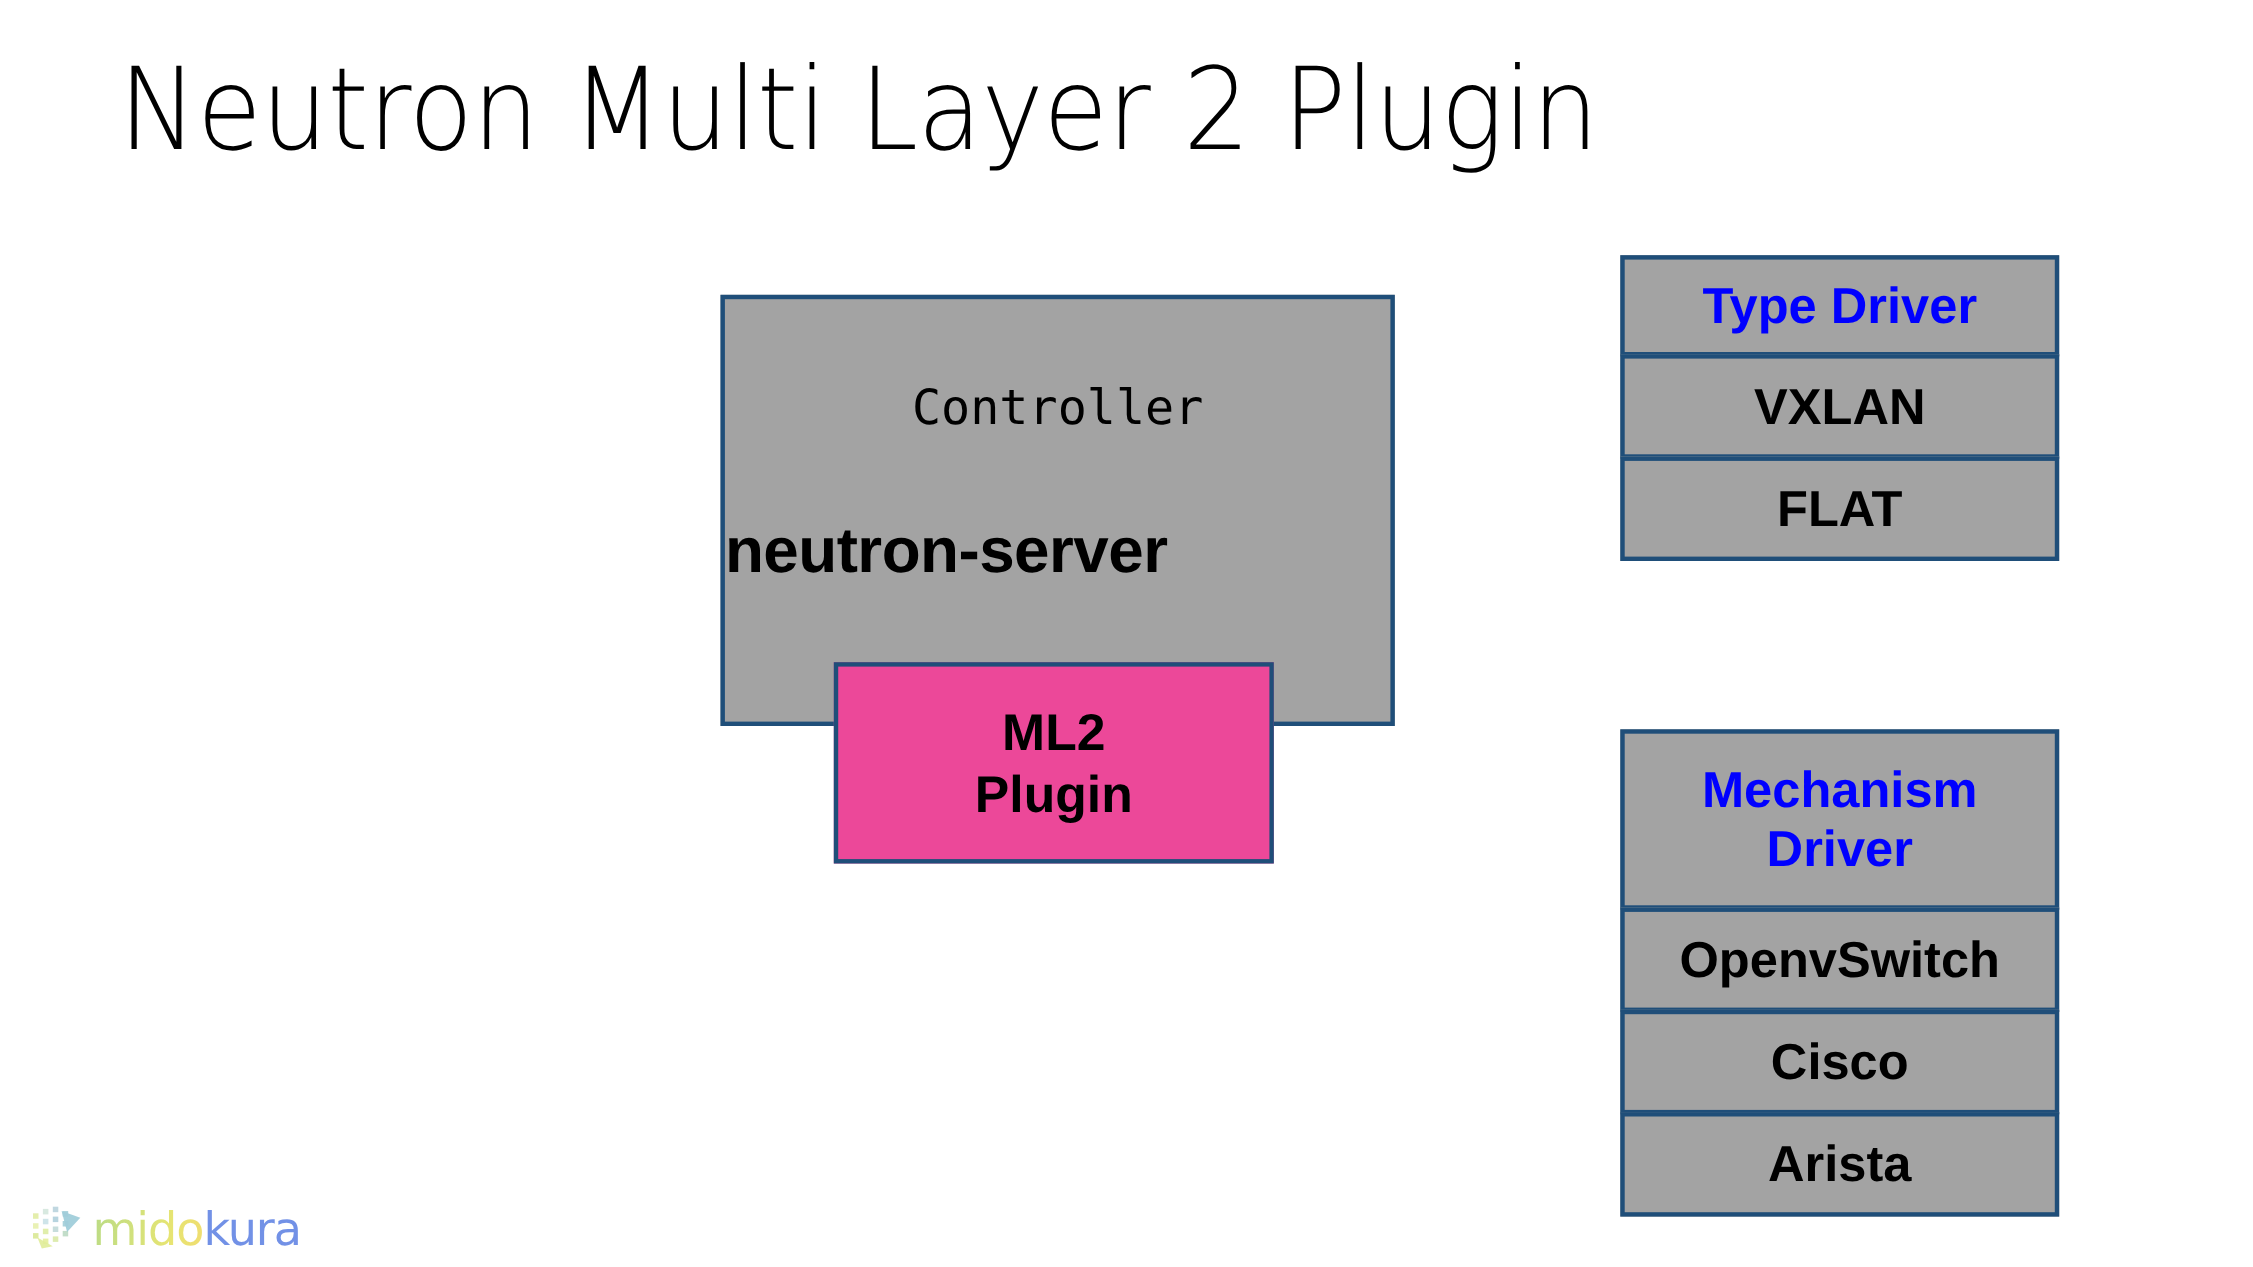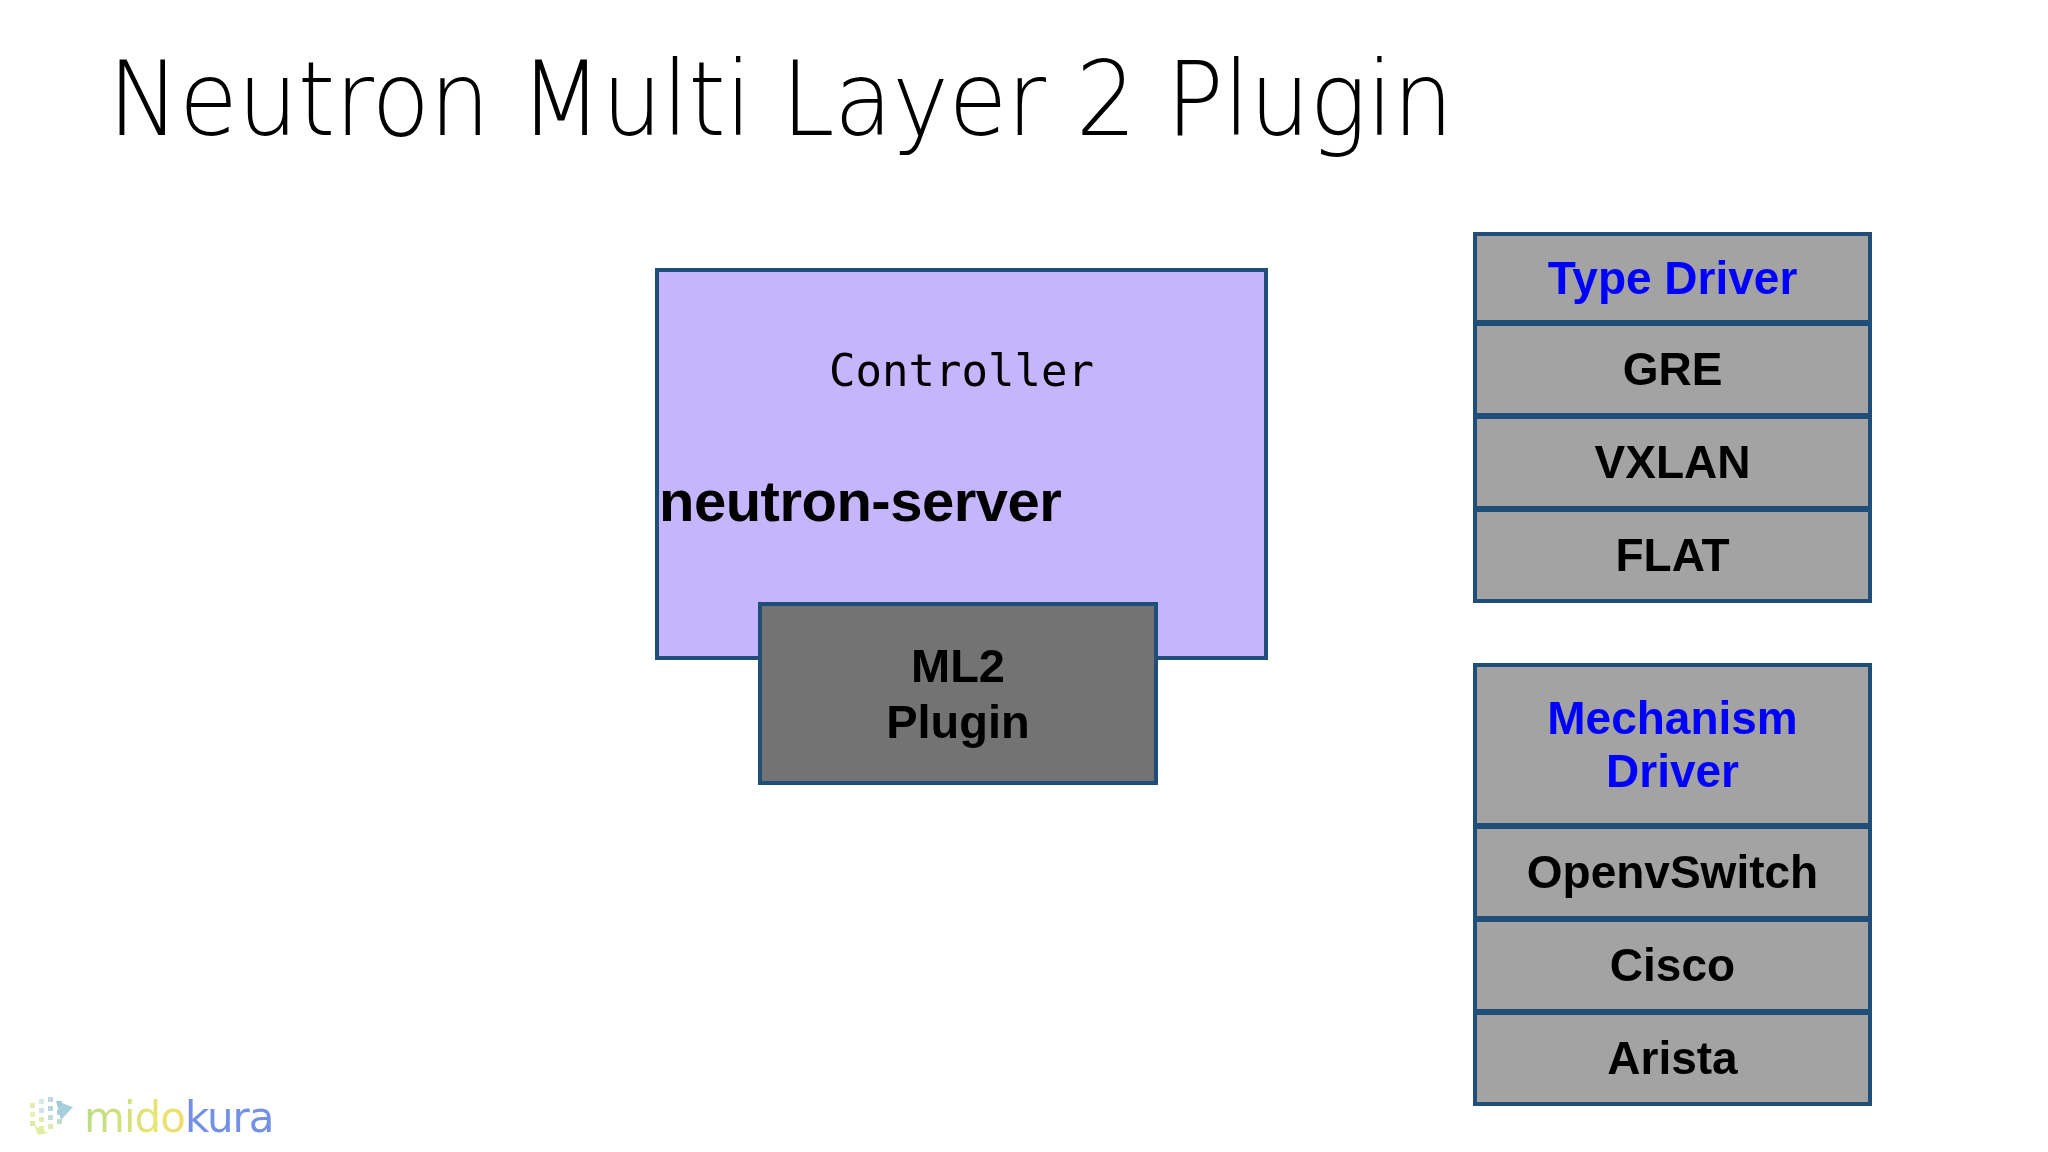--- a/index.html
+++ b/index.html
@@ -34,21 +34,21 @@
 
   
   #controller-box {
     position: absolute;
     left: 655px;
     top: 268px;
     width: 613px;
     height: 392px;
     box-sizing: border-box;
     border: 4px solid #1F4E79;
-    background: #c4b5fd;
+    background: #a3a3a3;
   }
   #controller-label {
     position: absolute;
     left: 0;
     right: 0;
     top: 73px;
     text-align: center;
     font-family: "DejaVu Sans Mono", monospace;
     font-size: 44px;
     font-weight: 400;
@@ -69,21 +69,21 @@
 
   
   #ml2-box {
     position: absolute;
     left: 758px;
     top: 602px;
     width: 400px;
     height: 183px;
     box-sizing: border-box;
     border: 4px solid #1F4E79;
-    background: #737373;
+    background: #ec4899;
     display: flex;
     flex-direction: column;
     align-items: center;
     justify-content: center;
     z-index: 5;
   }
   #ml2-box .ml2-line {
     font-family: "Liberation Sans", sans-serif;
     font-size: 47px;
     font-weight: bold;
@@ -166,21 +166,20 @@
   <div id="neutron-server-label">neutron-server</div>
 </div>
 
 <div id="ml2-box">
   <div class="ml2-line">ML2</div>
   <div class="ml2-line">Plugin</div>
 </div>
 
 <div class="driver-stack" id="type-driver-stack">
   <div class="driver-cell header">Type Driver</div>
-  <div class="driver-cell item">GRE</div>
   <div class="driver-cell item">VXLAN</div>
   <div class="driver-cell item">FLAT</div>
 </div>
 
 <div class="driver-stack" id="mech-driver-stack">
   <div class="driver-cell header">
     <div>
       <div>Mechanism</div>
       <div>Driver</div>
     </div>

